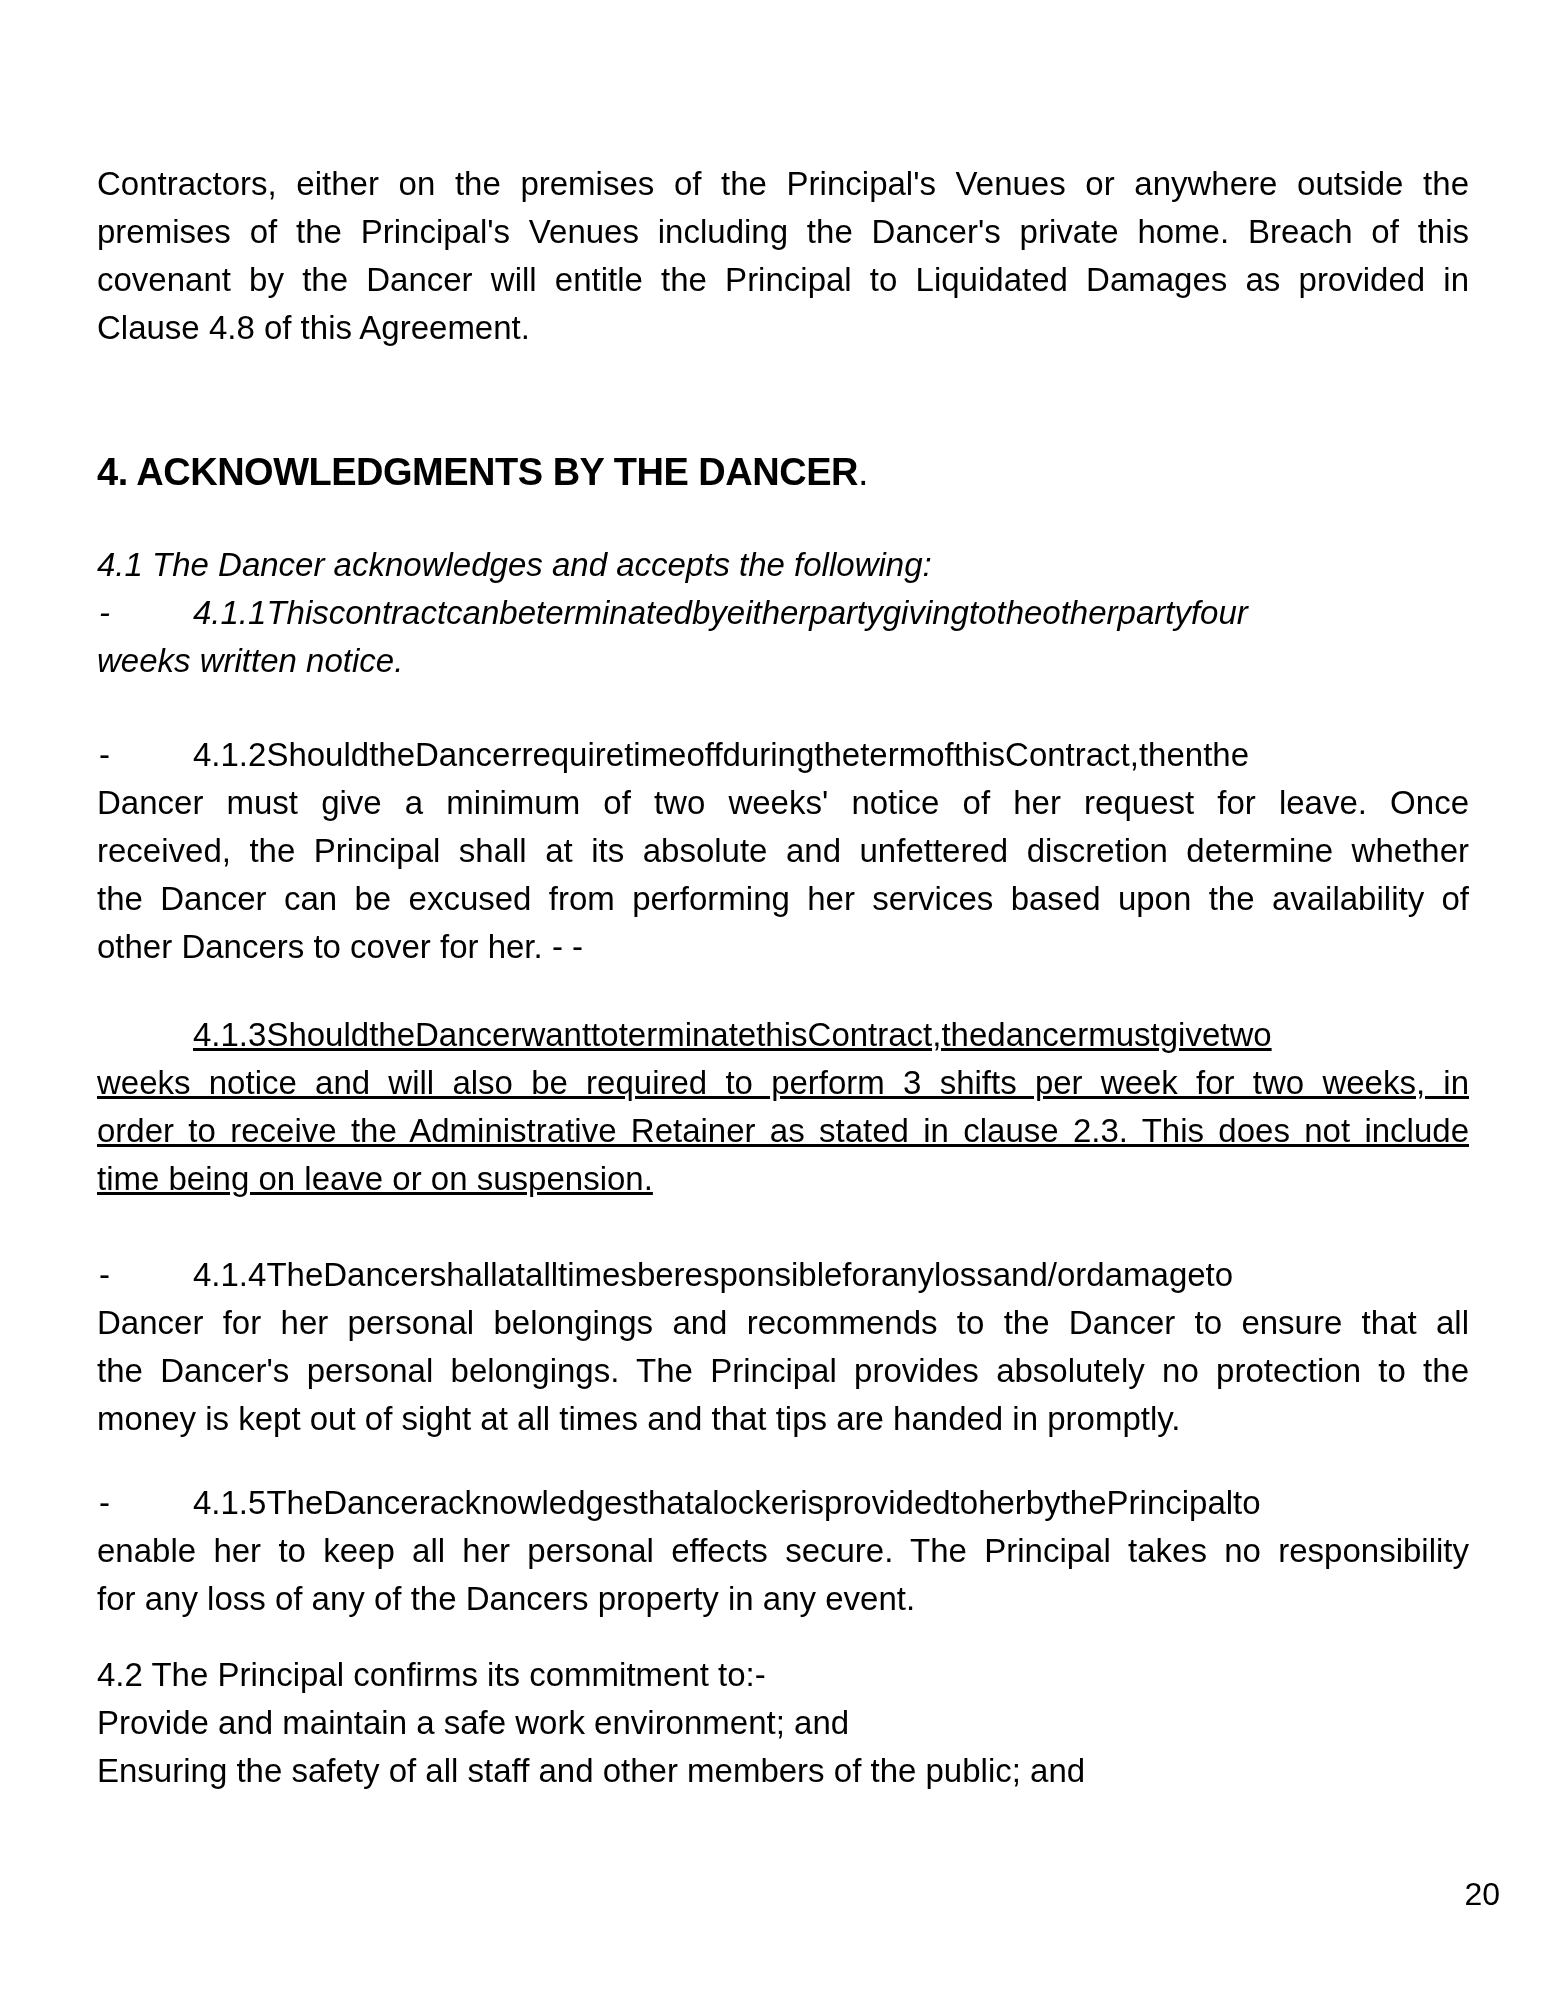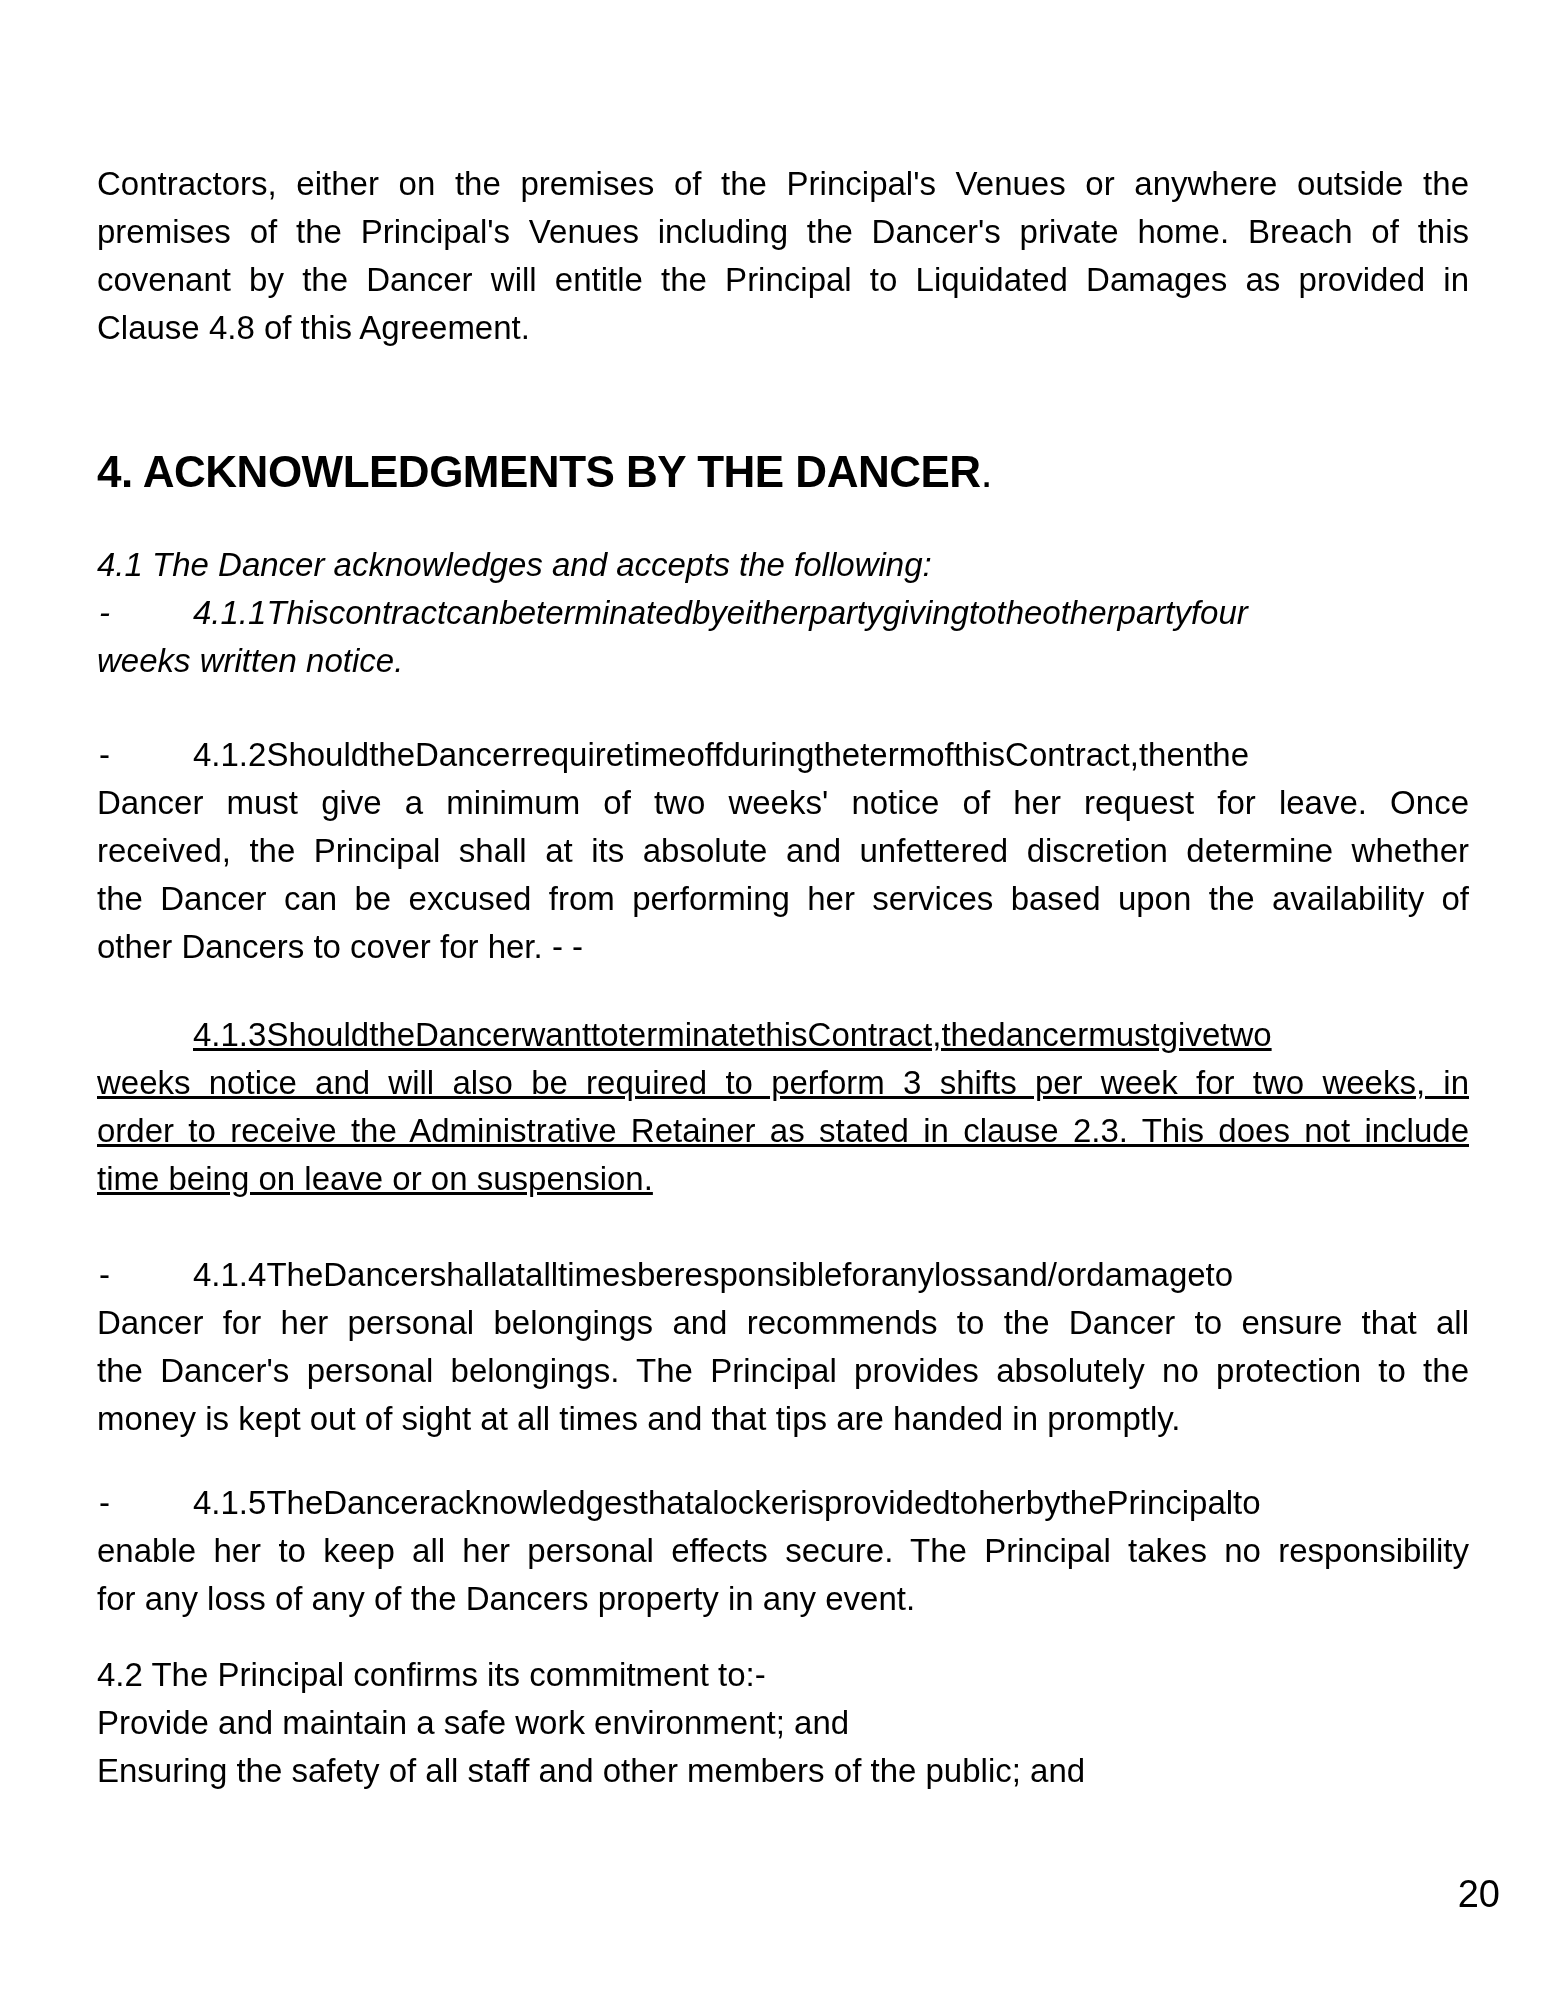--- a/index.html
+++ b/index.html
@@ -22,39 +22,39 @@
   }
   .line { white-space: nowrap; }
   .line.j {
     white-space: normal;
     text-align: justify;
     text-align-last: justify;
   }
   .hang { position: relative; padding-left: 96px; }
   .hang .dash { position: absolute; left: 2px; top: 0; }
   .heading {
-    font-size: 44px;
+    font-size: 38px;
     font-weight: bold;
     line-height: 48px;
     margin: 96px 0 0 0;
     letter-spacing: -0.5px;
     white-space: nowrap;
   }
   .heading .period { font-weight: normal; }
   .p41  { margin-top: 45px; font-style: italic; }
   .p412 { margin-top: 46px; }
   .p413 { margin-top: 40px; text-decoration: underline; }
   .p414 { margin-top: 48px; }
   .p415 { margin-top: 36px; }
   .p42  { margin-top: 28px; }
   .pagenum {
     position: absolute;
     top: 1876px;
     right: 45px;
-    font-size: 38px;
+    font-size: 32px;
     line-height: 36px;
   }
 </style>
 </head>
 <body>
 
 <div class="doc">
 
   <div class="para">
     <div class="line j">Contractors, either on the premises of the Principal's Venues or anywhere outside the</div>

